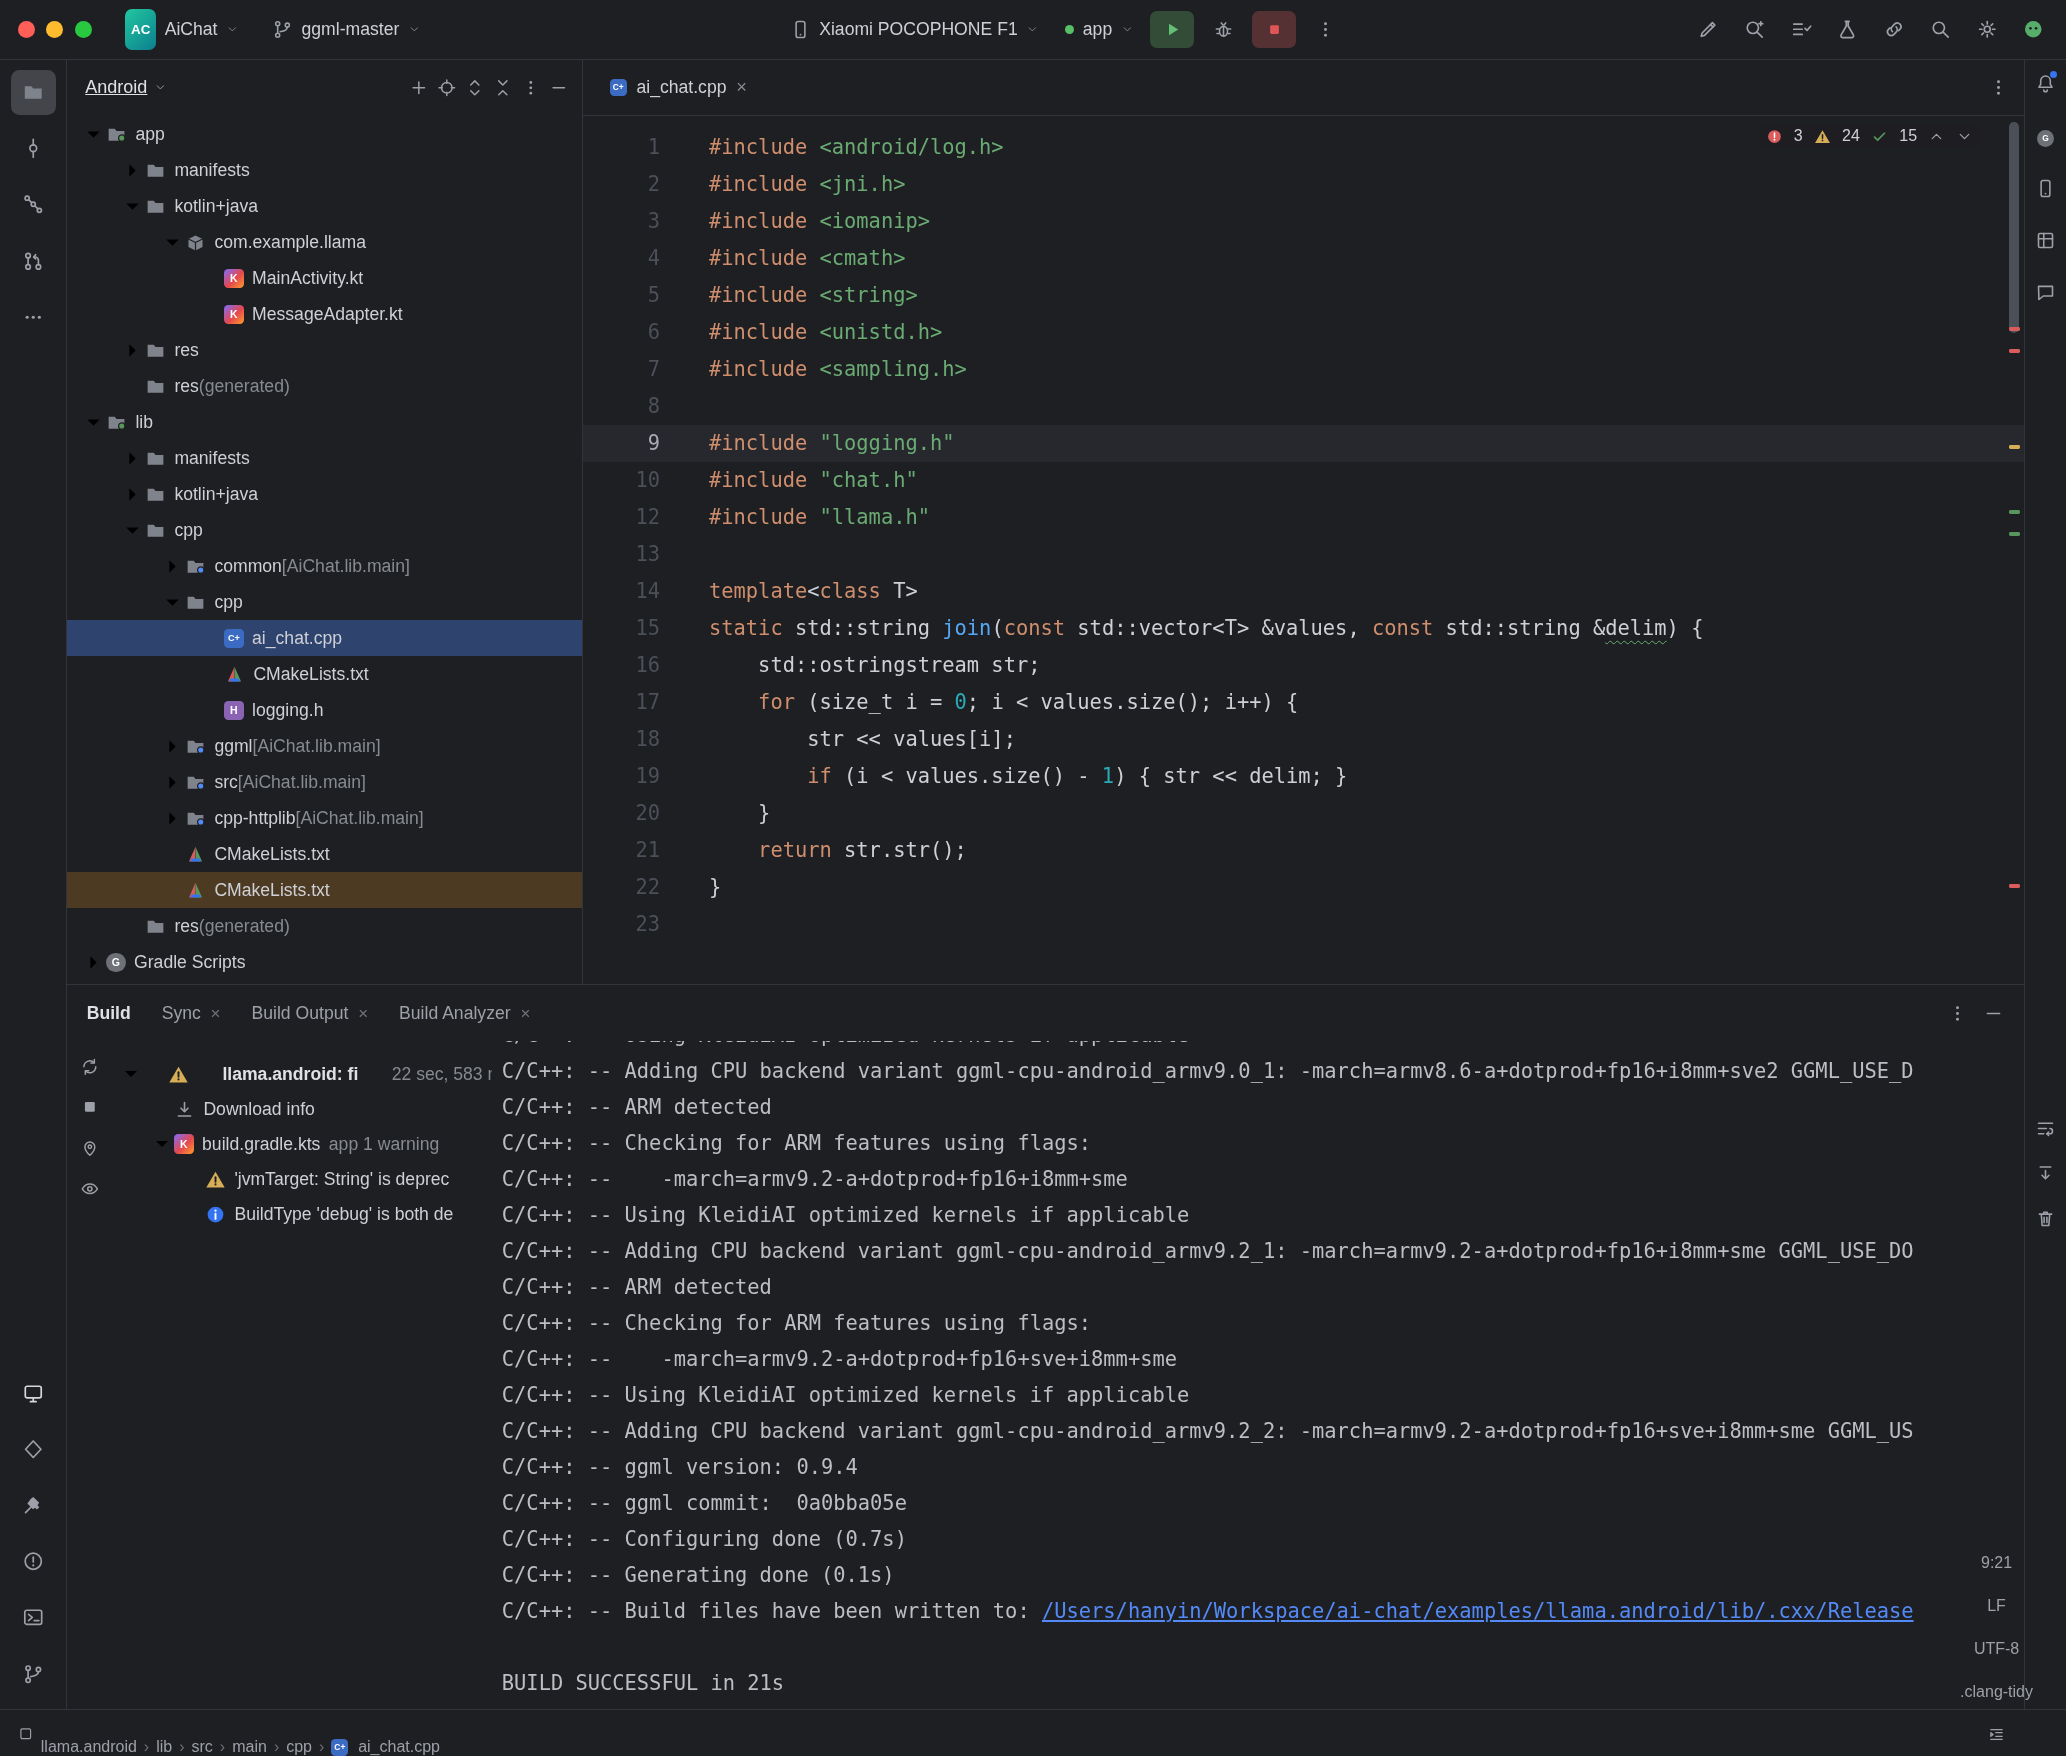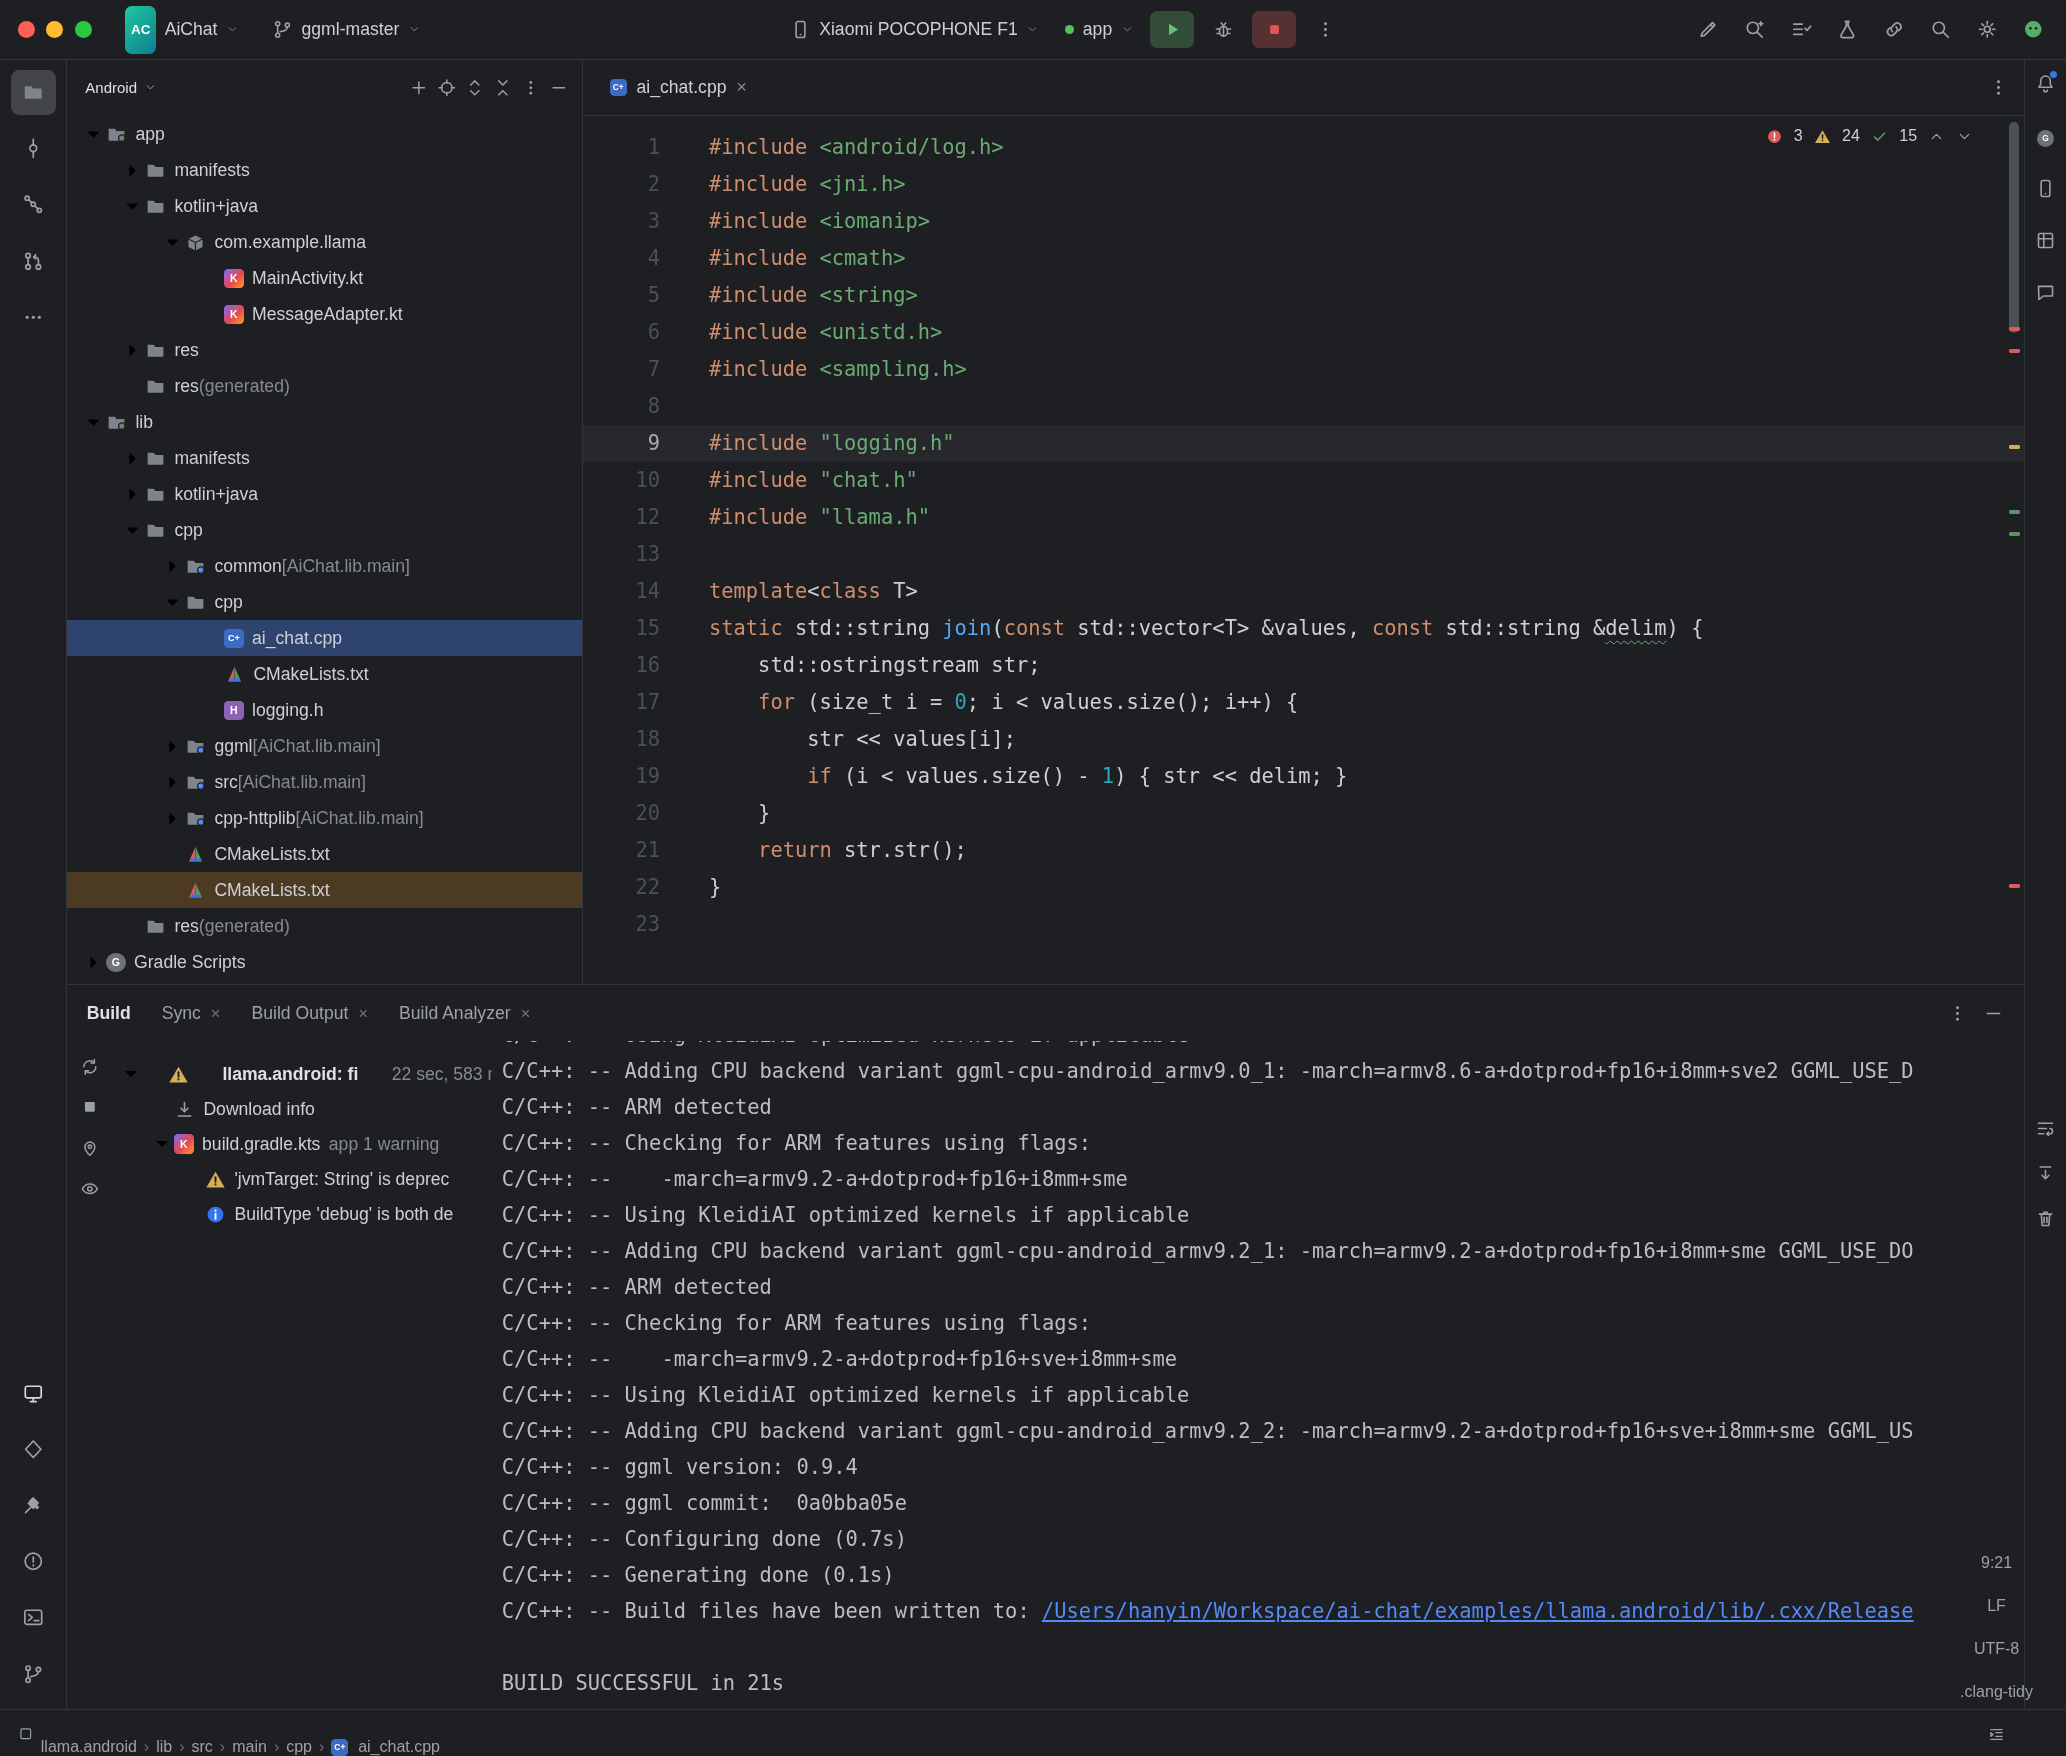--- a/index.html
+++ b/index.html
@@ -18,21 +18,21 @@
   .lic-gradle{background:#6e7178;border-radius:50%;}
   .lic-sm{width:17px;height:17px;font-size:8.4px;}
 
   
   .titlebar{height:60px;flex:0 0 60px;display:flex;align-items:center;padding:0 18.3px;gap:14px;border-bottom:0.7px solid #313438;}
   .traffic{display:flex;gap:11.2px;margin-right:9.8px;}
   .tl{width:17px;height:17px;border-radius:50%;}
   .tl-close{background:#ff5f57;} .tl-min{background:#febc2e;} .tl-zoom{background:#28c840;}
   .chip{display:flex;align-items:center;gap:8.4px;padding:7px 9.8px;border-radius:7px;white-space:nowrap;}
   .chip .cv{width:12.7px;height:12.7px;color:#868a91;}
-  .ac-logo{width:31px;height:48px;border-radius:7px;background:linear-gradient(135deg,#21c7a0,#0c7f8f);
+  .ac-logo{width:31px;height:41px;border-radius:7px;background:linear-gradient(135deg,#21c7a0,#0c7f8f);
            display:flex;align-items:center;justify-content:center;font-weight:bold;color:#fff;font-size:13.4px;}
   .tb-center{display:flex;align-items:center;gap:7px;margin-left:auto;}
   .tb-right{display:flex;align-items:center;gap:24px;margin-left:auto;margin-right:2.8px;}
   .tb-right .ic{width:22.5px;height:22.5px;}
   .sqbtn{width:44px;height:37px;border-radius:7px;display:flex;align-items:center;justify-content:center;}
   .btn-run{background:rgba(87,150,92,.38);} .btn-run .ic{color:#63c074;}
   .btn-stop{background:rgba(219,92,92,.30);} .btn-stop .ic{color:#e05555;}
   .greendot{width:9.1px;height:9.1px;border-radius:50%;background:#57c065;}
 
   
@@ -48,21 +48,21 @@
   .right-strip .ic{width:21px;height:21px;}
   .bell-wrap{position:relative;}
   .bell-dot{position:absolute;top:-1.4px;right:-1.4px;width:7px;height:7px;border-radius:50%;background:#3574f0;}
 
   .center-col{flex:1;display:flex;flex-direction:column;min-width:0;}
   .upper-row{height:924px;flex:0 0 924px;display:flex;min-width:0;}
 
   
   .project-panel{width:516px;flex:0 0 516px;border-right:0.7px solid #313438;display:flex;flex-direction:column;min-height:0;}
   .panel-header{height:55px;flex:0 0 55px;display:flex;align-items:center;padding:0 12.7px 0 18.3px;gap:7px;}
-  .panel-title{font-size:15px;color:#dfe1e5;}
+  .panel-title{font-size:18px;color:#dfe1e5;text-decoration:underline;}
   .ph-icons{margin-left:auto;display:flex;align-items:center;gap:7px;}
   .ph-icons .ic{width:21px;height:21px;padding:0.7px;}
   .tree{flex:1;overflow:hidden;padding-top:1.4px;}
   .trow{height:36px;display:flex;align-items:center;white-space:nowrap;}
   .trow .chev{width:25px;flex:0 0 25px;display:flex;align-items:center;justify-content:center;}
   .trow .ticon{margin-right:8.4px;}
   .tlabel{color:#ced0d6;}
   .tsuffix{color:#868a91;}
   .trow.sel{background:#2e436e;}
   .trow.hl{background:#4c3a22;}

